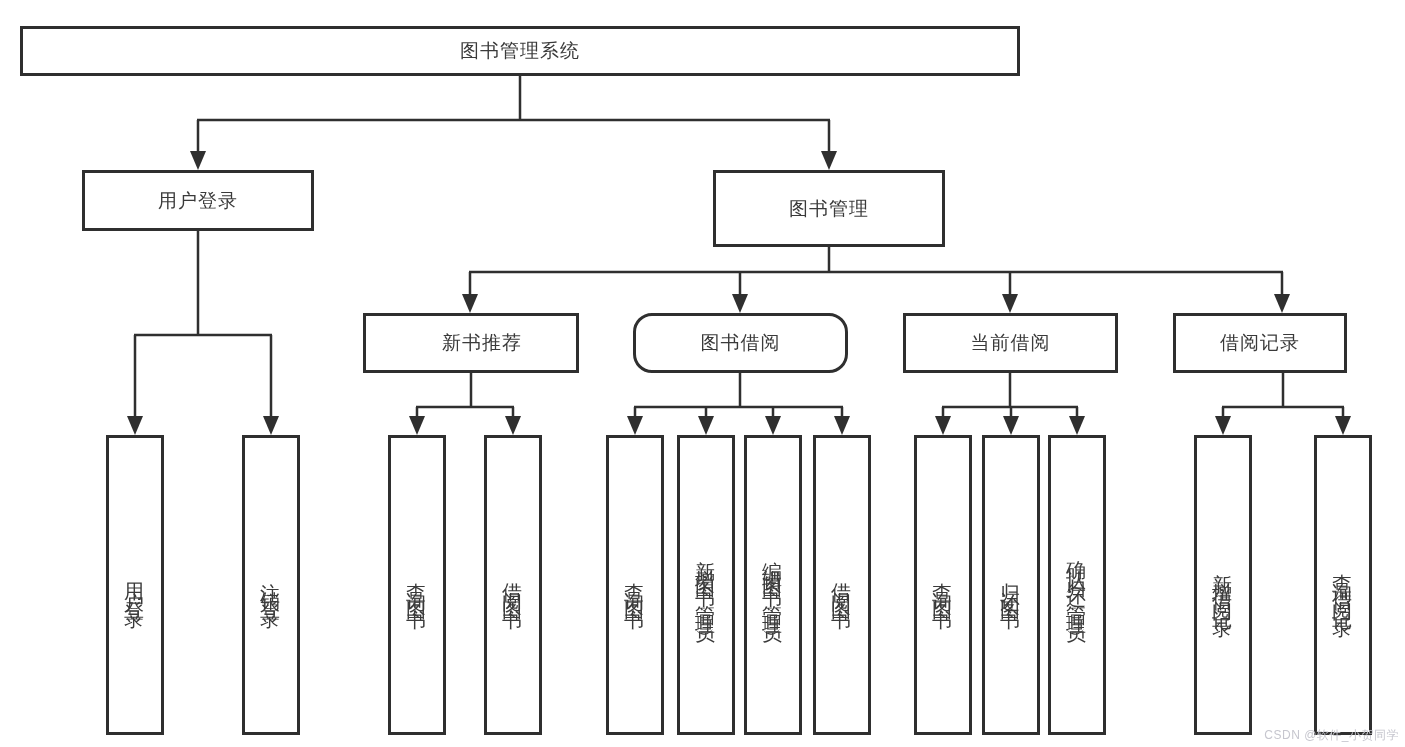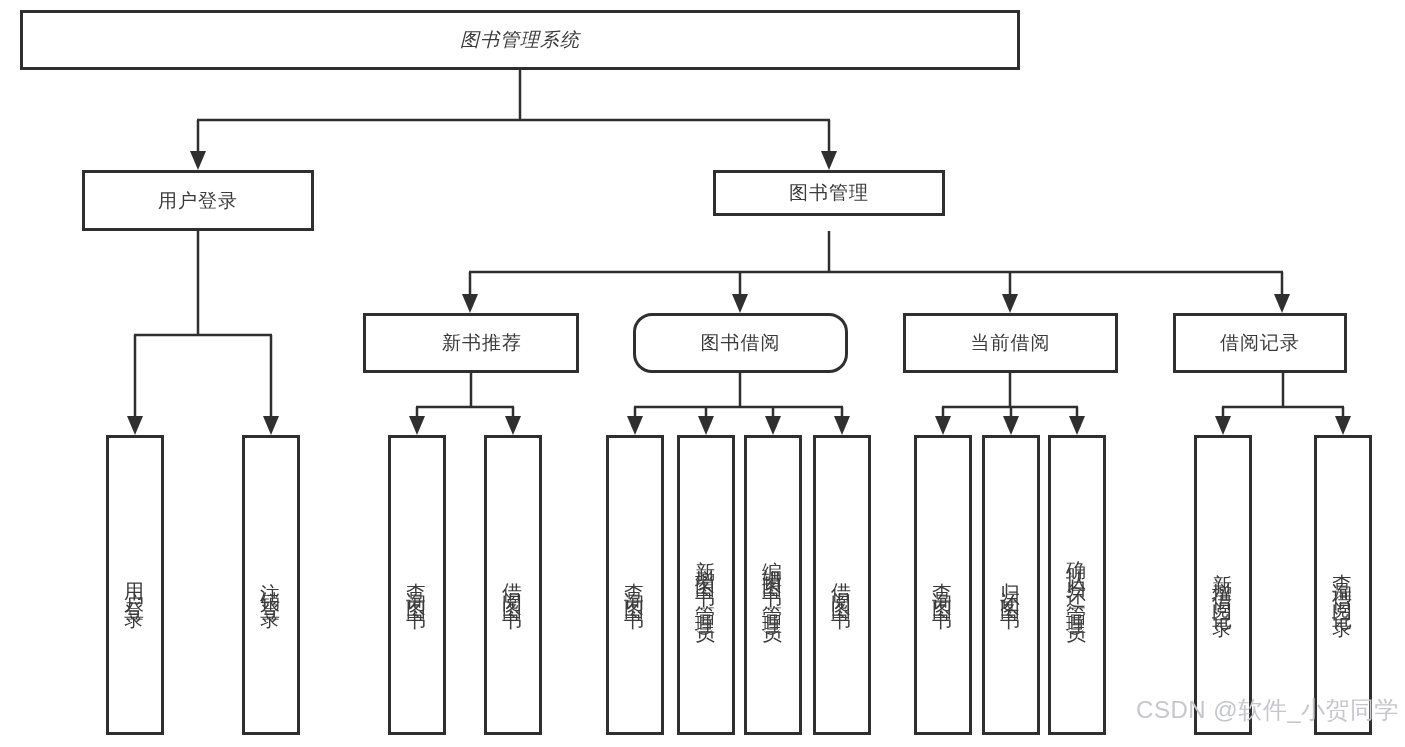--- a/index.html
+++ b/index.html
@@ -41,22 +41,22 @@
   }
   .vtext {
     writing-mode: vertical-rl;
     text-orientation: mixed;
     letter-spacing: 9px;
     white-space: nowrap;
   }
   .watermark {
     position: absolute;
     right: 6px;
-    bottom: 21px;
-    font-size: 24px;
+    bottom: 3px;
+    font-size: 12px;
     color: #c6c6ce;
     letter-spacing: 0.5px;
     z-index: 5;
     pointer-events: none;
   }
 </style>
 </head>
 <body>
 
 <div class="canvas">
@@ -94,28 +94,28 @@
       <polygon points="765,416 781,416 773,435"></polygon>
       <polygon points="834,416 850,416 842,435"></polygon>
       <polygon points="935,416 951,416 943,435"></polygon>
       <polygon points="1003,416 1019,416 1011,435"></polygon>
       <polygon points="1069,416 1085,416 1077,435"></polygon>
       <polygon points="1215,416 1231,416 1223,435"></polygon>
       <polygon points="1335,416 1351,416 1343,435"></polygon>
     </g>
   </svg>
 
-  <div class="node" style="left:20px; top:10px; width:1000px; height:60px;font-style:italic;">
+  <div class="node" style="left:20px; top:26px; width:1000px; height:50px;">
     <span>图书管理系统</span>
   </div>
 
   <div class="node" style="left:82px; top:170px; width:232px; height:61px;">
     <span>用户登录</span>
   </div>
-  <div class="node" style="left:713px; top:170px; width:232px; height:46px;">
+  <div class="node" style="left:713px; top:170px; width:232px; height:77px;">
     <span>图书管理</span>
   </div>
 
   <div class="node" style="left:363px; top:313px; width:216px; height:60px;padding-left:22px;">
     <span>新书推荐</span>
   </div>
   <div class="node" style="left:633px; top:313px; width:215px; height:60px;border-radius:19px;">
     <span>图书借阅</span>
   </div>
   <div class="node" style="left:903px; top:313px; width:215px; height:60px;">

